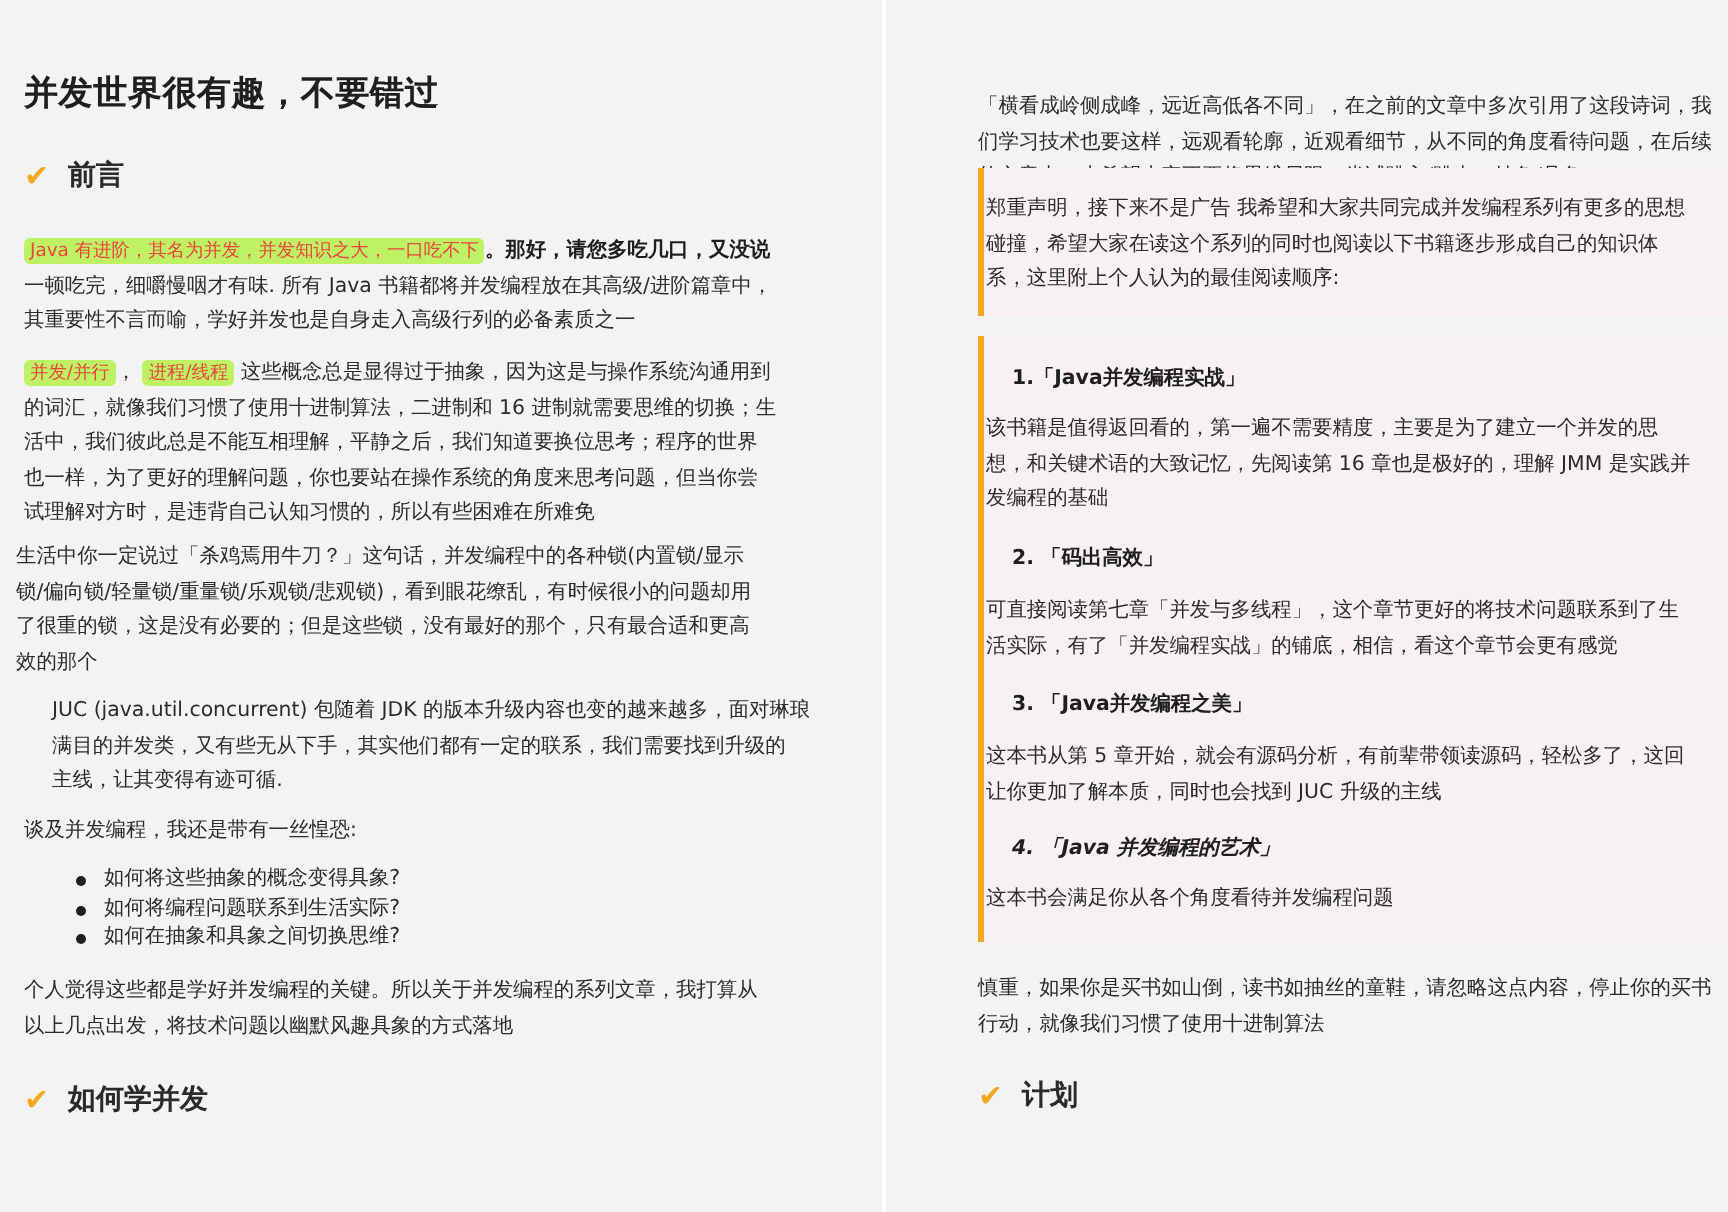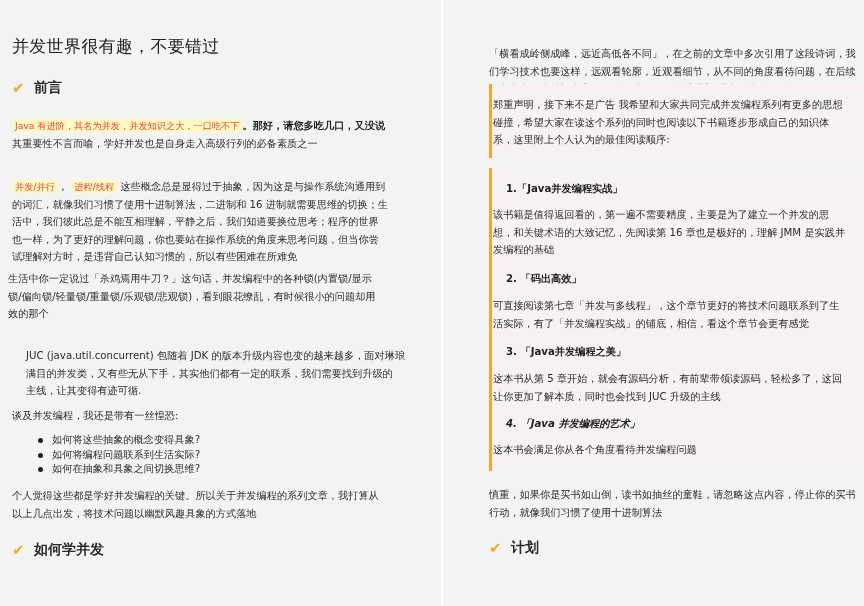--- a/index.html
+++ b/index.html
@@ -17,38 +17,38 @@
     overflow: hidden;
   }
   .page-left { left: 0; width: 441px; padding: 0 0 0 12px; }
   .page-right { left: 443px; width: 421px; padding: 0 0 0 47px; }
   .divider {
     position: absolute; left: 441px; top: 0; width: 2px; height: 606px;
     background: #ffffff;
   }
   .title {
     position: absolute; left: 12px; top: 35px;
-    font-size: 17px; font-weight: normal; color: #1f1f1f;
+    font-size: 17px; font-weight: bold; color: #1f1f1f;
     letter-spacing: 0.3px;
   }
   .h2 {
     position: absolute;
     display: flex; align-items: center;
     font-size: 14px; font-weight: bold; color: #2a2a2a;
   }
   .check {
     color: #f5a623; font-size: 15px; font-weight: bold;
     width: 22px; display: inline-block;
   }
   .p {
     position: absolute;
     font-size: 10.2px; line-height: 17.5px; color: #2b2b2b;
   }
   .code {
-    background: #fef9c3;
+    background: #bef264;
     color: #e8453c;
     border-radius: 3px;
     padding: 1px 3px;
     font-size: 9.2px;
   }
   .bold { font-weight: bold; color: #1f1f1f; }
   ul.bullets {
     position: absolute; left: 38px; top: 433px;
     list-style: none; font-size: 10.2px; line-height: 14.5px;
   }
@@ -82,34 +82,36 @@
 
 <div class="title">并发世界很有趣，不要错过</div>
 
 <div class="h2" style="left:12px; top:79px;">
   <span class="check">✔</span>
   <span>前言</span>
 </div>
 
 <div class="p" style="left:12px; top:117px; width:420px;">
   <div><span class="code">Java 有进阶，其名为并发，并发知识之大，一口吃不下</span><span class="bold">。那好，请您多吃几口，又没说</span></div>
+  <div>一顿吃完，细嚼慢咽才有味. 所有 Java 书籍都将并发编程放在其高级/进阶篇章中，</div>
   <div>其重要性不言而喻，学好并发也是自身走入高级行列的必备素质之一</div>
 </div>
 
 <div class="p" style="left:12px; top:178px; width:420px;">
   <div><span class="code">并发/并行</span><span>，</span>&nbsp;<span class="code">进程/线程</span><span> 这些概念总是显得过于抽象，因为这是与操作系统沟通用到</span></div>
   <div>的词汇，就像我们习惯了使用十进制算法，二进制和 16 进制就需要思维的切换；生</div>
   <div>活中，我们彼此总是不能互相理解，平静之后，我们知道要换位思考；程序的世界</div>
   <div>也一样，为了更好的理解问题，你也要站在操作系统的角度来思考问题，但当你尝</div>
   <div>试理解对方时，是违背自己认知习惯的，所以有些困难在所难免</div>
 </div>
 
 <div class="p" style="left:8px; top:270px; width:420px;">
   <div>生活中你一定说过「杀鸡焉用牛刀？」这句话，并发编程中的各种锁(内置锁/显示</div>
   <div>锁/偏向锁/轻量锁/重量锁/乐观锁/悲观锁)，看到眼花缭乱，有时候很小的问题却用</div>
+  <div>了很重的锁，这是没有必要的；但是这些锁，没有最好的那个，只有最合适和更高</div>
   <div>效的那个</div>
 </div>
 
 <div class="p" style="left:26px; top:347px; width:420px;">
   <div>JUC (java.util.concurrent) 包随着 JDK 的版本升级内容也变的越来越多，面对琳琅</div>
   <div>满目的并发类，又有些无从下手，其实他们都有一定的联系，我们需要找到升级的</div>
   <div>主线，让其变得有迹可循.</div>
 </div>
 
 <div class="p" style="left:12px; top:407px; width:420px;">谈及并发编程，我还是带有一丝惶恐:</div>

